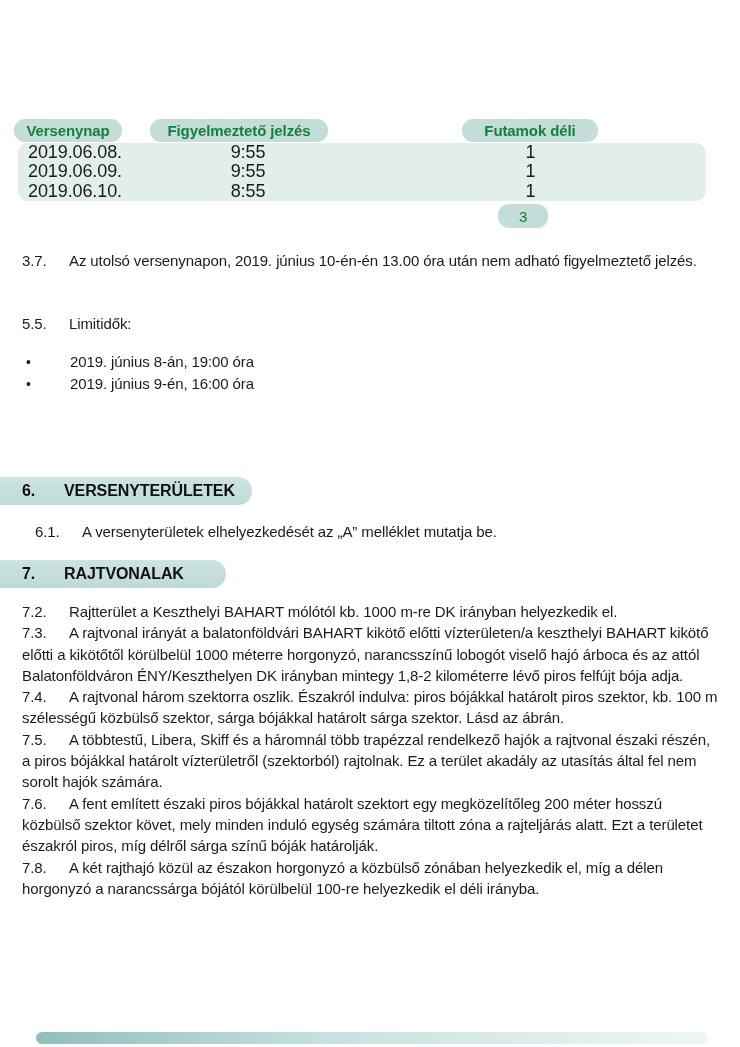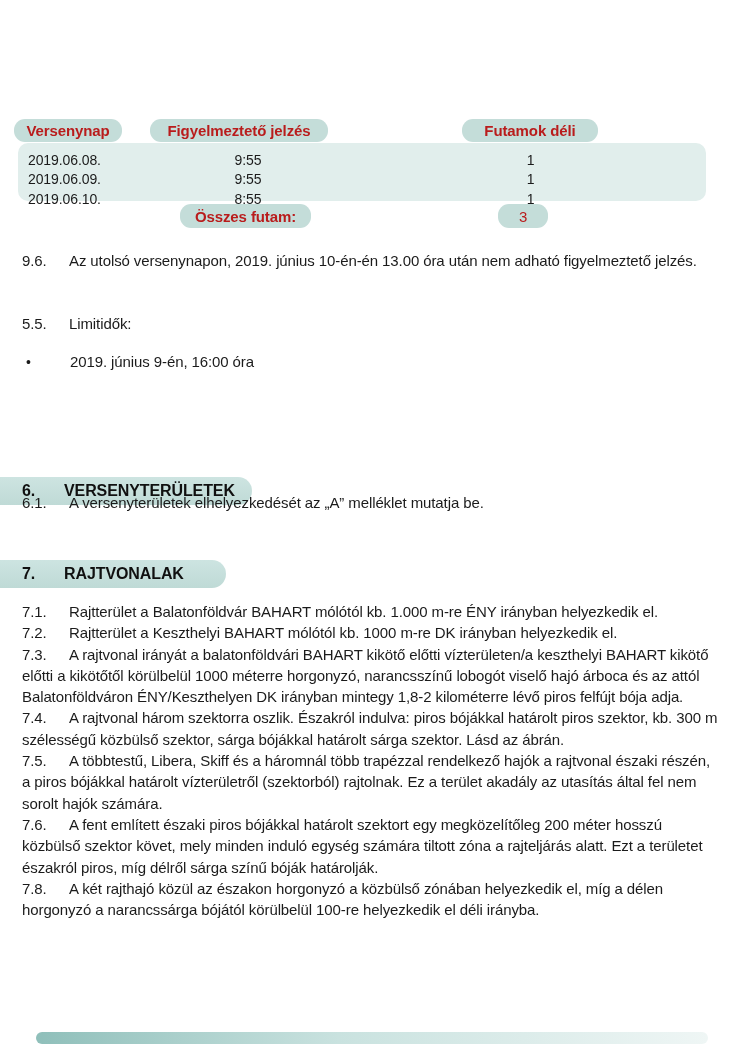--- a/index.html
+++ b/index.html
@@ -4,32 +4,32 @@
 <style>
   html,body{margin:0;padding:0;background:#ffffff;}
   .page{
     position:relative;width:740px;height:1047px;background:#ffffff;overflow:hidden;
     font-family:"Liberation Sans","DejaVu Sans",sans-serif;
     color:#1b1b1b;font-size:15px;letter-spacing:-0.1px;
   }
   
   .pill{
     background:#c4ddd9;border-radius:11px;display:flex;align-items:center;justify-content:center;
-    font-weight:700;font-size:15px;color:#b91c1c;
+    font-weight:700;font-size:15px;color:#15803d;
   }
   .thead .pill{position:absolute;height:23px;}
   .h-day{left:14px;width:108px;}
   .h-signal{left:150px;width:178px;}
   .h-races{left:462px;width:136px;}
   .tbody{
     position:absolute;left:18px;top:24px;width:688px;height:58px;
     background:#e1eeec;border-radius:10px;
   }
   .trow{position:relative;height:19.3px;}
-  .trow span{position:absolute;top:8px;line-height:19.3px;font-size:14px;}
+  .trow span{position:absolute;top:0;line-height:19.3px;font-size:18px;}
   .cell-date{left:10px;}
   .cell-time{left:155px;width:150px;text-align:center;}
   .cell-count{left:445px;width:135px;text-align:center;}
   .tfoot-label{position:absolute;left:180px;top:85px;width:131px;height:24px;}
   .tfoot-value{position:absolute;left:498px;top:85px;width:50px;height:24px;font-weight:400;}
   
   .para{position:absolute;left:22px;width:700px;margin:0;line-height:21.6px;}
   .num{display:inline-block;width:47px;}
   .bullets{position:absolute;left:22px;width:700px;margin:0;padding:0;list-style:none;}
   .bullets li{position:relative;padding-left:48px;line-height:22px;margin:0;}
@@ -72,50 +72,49 @@
         <span class="cell-date">2019.06.09.</span>
         <span class="cell-time">9:55</span>
         <span class="cell-count">1</span>
       </div>
       <div class="trow">
         <span class="cell-date">2019.06.10.</span>
         <span class="cell-time">8:55</span>
         <span class="cell-count">1</span>
       </div>
     </div>
-    <div class="pill tfoot-label">Összes futam:</div>
     <div class="pill tfoot-value">3</div>
   </div>
 
-  <p class="para" style="top:250px;"><span class="num">9.6.</span><span>Az utolsó versenynapon, 2019. június 10-én-én 13.00 óra után nem adható figyelmeztető jelzés.</span></p>
+  <p class="para" style="top:250px;"><span class="num">3.7.</span><span>Az utolsó versenynapon, 2019. június 10-én-én 13.00 óra után nem adható figyelmeztető jelzés.</span></p>
 
   <p class="para" style="top:313px;"><span class="num">5.5.</span><span>Limitidők:</span></p>
 
   <ul class="bullets" style="top:351px;">
+    <li><span>2019. június 8-án, 19:00 óra</span></li>
     <li><span>2019. június 9-én, 16:00 óra</span></li>
   </ul>
 
 
   <div class="heading" style="top:477px;width:252px;">
     <span class="num">6.</span>
       <span class="ttl">VERSENYTERÜLETEK</span>
   </div>
 
-  <p class="para" style="top:492px;"><span class="num">6.1.</span><span>A versenyterületek elhelyezkedését az „A” melléklet mutatja be.</span></p>
+  <p class="para" style="top:521px;margin-left:13px;"><span class="num">6.1.</span><span>A versenyterületek elhelyezkedését az „A” melléklet mutatja be.</span></p>
 
   <div class="heading" style="top:560px;width:226px;">
     <span class="num">7.</span>
       <span class="ttl">RAJTVONALAK</span>
   </div>
 
   <div class="flow">
-    <p><span class="num">7.1.</span><span>Rajtterület a Balatonföldvár BAHART mólótól kb. 1.000 m-re ÉNY irányban helyezkedik el.</span></p>
     <p><span class="num">7.2.</span><span>Rajtterület a Keszthelyi BAHART mólótól kb. 1000 m-re DK irányban helyezkedik el.</span></p>
     <p><span class="num">7.3.</span><span>A rajtvonal irányát a balatonföldvári BAHART kikötő előtti vízterületen/a keszthelyi BAHART kikötő előtti a kikötőtől körülbelül 1000 méterre horgonyzó, narancsszínű lobogót viselő hajó árboca és az attól Balatonföldváron ÉNY/Keszthelyen DK irányban mintegy 1,8-2 kilométerre lévő piros felfújt bója adja.</span></p>
-    <p><span class="num">7.4.</span><span>A rajtvonal három szektorra oszlik. Északról indulva: piros bójákkal határolt piros szektor, kb. 300 m szélességű közbülső szektor, sárga bójákkal határolt sárga szektor. Lásd az ábrán.</span></p>
+    <p><span class="num">7.4.</span><span>A rajtvonal három szektorra oszlik. Északról indulva: piros bójákkal határolt piros szektor, kb. 100 m szélességű közbülső szektor, sárga bójákkal határolt sárga szektor. Lásd az ábrán.</span></p>
     <p><span class="num">7.5.</span><span>A többtestű, Libera, Skiff és a háromnál több trapézzal rendelkező hajók a rajtvonal északi részén, a piros bójákkal határolt vízterületről (szektorból) rajtolnak. Ez a terület akadály az utasítás által fel nem sorolt hajók számára.</span></p>
     <p><span class="num">7.6.</span><span>A fent említett északi piros bójákkal határolt szektort egy megközelítőleg 200 méter hosszú közbülső szektor követ, mely minden induló egység számára tiltott zóna a rajteljárás alatt. Ezt a területet északról piros, míg délről sárga színű bóják határolják.</span></p>
     <p><span class="num">7.8.</span><span>A két rajthajó közül az északon horgonyzó a közbülső zónában helyezkedik el, míg a délen horgonyzó a narancssárga bójától körülbelül 100-re helyezkedik el déli irányba.</span></p>
   </div>
 
   <div class="footer-bar"></div>
 
 </div>
 
 </body></html>

